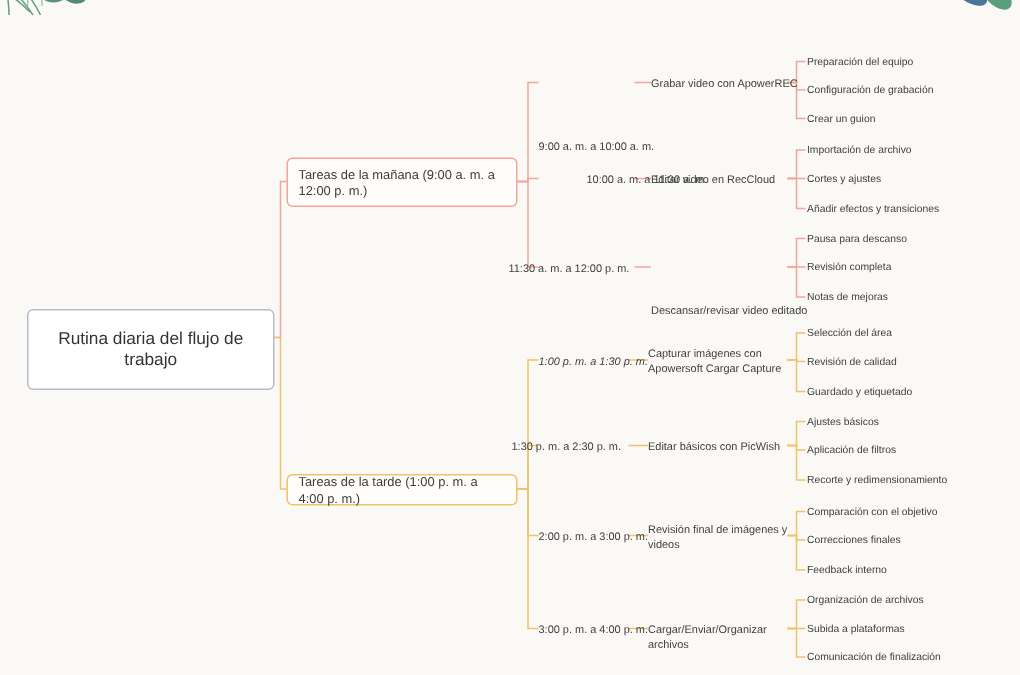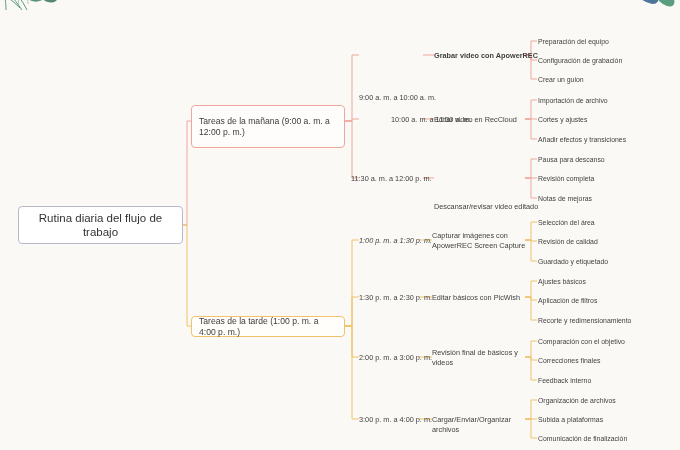--- a/index.html
+++ b/index.html
@@ -16,21 +16,21 @@
   .leaf-deco{position:absolute;pointer-events:none;}
   .leaf-tl{left:-6px;top:-20px;}
   .leaf-tr{right:-4px;top:-22px;}
 
   svg.links{position:absolute;left:0;top:0;width:680px;height:450px;pointer-events:none;}
 
   .node{position:absolute;box-sizing:border-box;}
 
   
   .root{
-    left:18px;top:206px;width:165px;height:38px;
+    left:18px;top:206px;width:165px;height:54px;
     border:1px solid #b9b9cc;
     border-radius:4px;
     background:#ffffff;
     display:flex;align-items:center;justify-content:center;
     text-align:center;
     font-size:11.5px;
     line-height:14px;
     color:#333;
     padding:2px 6px;
   }
@@ -40,21 +40,21 @@
     border:1px solid;
     border-radius:4px;
     background:#fffdfc;
     display:flex;align-items:center;
     font-size:8.6px;
     line-height:11px;
     padding:3px 7px;
     box-sizing:border-box;
   }
   .branch.morning{
-    left:191px;top:105px;width:154px;height:43px;
+    left:191px;top:105px;width:154px;height:33px;
     border-color:#f1a69c;
     color:#3c3c3c;
   }
   .branch.afternoon{
     left:191px;top:316px;width:154px;height:21px;
     border-color:#f0c269;
     color:#3c3c3c;
     background:#fffefb;
   }
 
@@ -185,51 +185,51 @@
   </div>
 
   <div class="node branch morning">
     <span>Tareas de la mañana (9:00 a. m. a 12:00 p. m.)</span>
   </div>
   <div class="node branch afternoon">
     <span>Tareas de la tarde (1:00 p. m. a 4:00 p. m.)</span>
   </div>
 
   <div class="time" style="left:359px;top:51px;margin-top:42px;">9:00 a. m. a 10:00 a. m.</div>
-  <div class="task" style="left:434px;top:51px;font-weight:bold;">Grabar video con ApowerREC</div>
+  <div class="task" style="left:434px;top:51px;">Grabar video con ApowerREC</div>
   <div class="leaf" style="left:538px;top:37px;">Preparación del equipo</div>
   <div class="leaf" style="left:538px;top:56px;">Configuración de grabación</div>
   <div class="leaf" style="left:538px;top:75px;">Crear un guion</div>
 
   <div class="time" style="left:359px;top:115px;padding-left:32px;">10:00 a. m. a 11:30 a. m.</div>
   <div class="task" style="left:434px;top:115px;">Editar video en RecCloud</div>
   <div class="leaf" style="left:538px;top:96px;">Importación de archivo</div>
   <div class="leaf" style="left:538px;top:115px;">Cortes y ajustes</div>
   <div class="leaf" style="left:538px;top:135px;">Añadir efectos y transiciones</div>
 
-  <div class="time" style="left:351px;top:174px;">11:30 a. m. a 12:00 p. m.</div>
+  <div class="time" style="left:339px;top:174px;">11:30 a. m. a 12:00 p. m.</div>
   <div class="task" style="left:434px;top:174px;width:120px;margin-top:28px;">Descansar/revisar video editado</div>
   <div class="leaf" style="left:538px;top:155px;">Pausa para descanso</div>
   <div class="leaf" style="left:538px;top:174px;">Revisión completa</div>
   <div class="leaf" style="left:538px;top:194px;">Notas de mejoras</div>
 
   <div class="time" style="left:359px;top:236px;font-style:italic;">1:00 p. m. a 1:30 p. m.</div>
-  <div class="task" style="left:432px;top:231px;width:95px;">Capturar imágenes con ApowerREC Screen Capture</div>
+  <div class="task" style="left:432px;top:231px;width:95px;">Capturar imágenes con Apowersoft Cargar Capture</div>
   <div class="leaf" style="left:538px;top:218px;">Selección del área</div>
   <div class="leaf" style="left:538px;top:237px;">Revisión de calidad</div>
   <div class="leaf" style="left:538px;top:257px;">Guardado y etiquetado</div>
 
-  <div class="time" style="left:359px;top:293px;">1:30 p. m. a 2:30 p. m.</div>
+  <div class="time" style="left:341px;top:293px;">1:30 p. m. a 2:30 p. m.</div>
   <div class="task" style="left:432px;top:293px;">Editar básicos con PicWish</div>
   <div class="leaf" style="left:538px;top:277px;">Ajustes básicos</div>
   <div class="leaf" style="left:538px;top:296px;">Aplicación de filtros</div>
   <div class="leaf" style="left:538px;top:316px;">Recorte y redimensionamiento</div>
 
   <div class="time" style="left:359px;top:353px;">2:00 p. m. a 3:00 p. m.</div>
-  <div class="task" style="left:432px;top:348px;width:95px;">Revisión final de básicos y videos</div>
+  <div class="task" style="left:432px;top:348px;width:95px;">Revisión final de imágenes y videos</div>
   <div class="leaf" style="left:538px;top:337px;">Comparación con el objetivo</div>
   <div class="leaf" style="left:538px;top:356px;">Correcciones finales</div>
   <div class="leaf" style="left:538px;top:376px;">Feedback interno</div>
 
   <div class="time" style="left:359px;top:415px;">3:00 p. m. a 4:00 p. m.</div>
   <div class="task" style="left:432px;top:415px;width:94px;">Cargar/Enviar/Organizar archivos</div>
   <div class="leaf" style="left:538px;top:396px;">Organización de archivos</div>
   <div class="leaf" style="left:538px;top:415px;">Subida a plataformas</div>
   <div class="leaf" style="left:538px;top:434px;">Comunicación de finalización</div>
 

